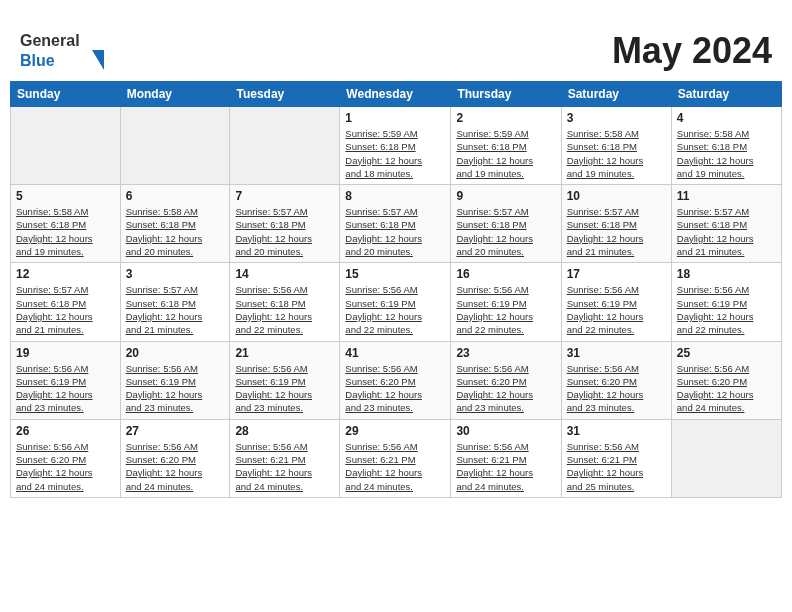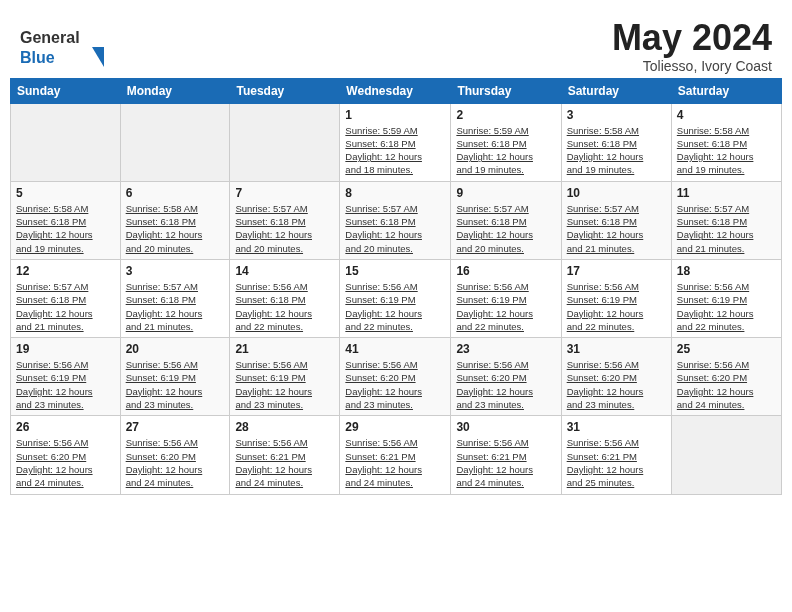--- a/index.html
+++ b/index.html
@@ -6,22 +6,23 @@
     body {
       font-family: Arial, sans-serif;
       background: #fff;
       width: 792px;
       min-height: 612px;
       padding: 10px;
     }
     .header {
       display: flex;
       justify-content: space-between;
-      align-items: center;
+      align-items: flex-end;
       padding: 8px 10px 4px 10px;
+      margin-top: 8px;
     }
     .logo {
       display: flex;
       align-items: center;
     }
     .title-section {
       text-align: right;
     }
     .title-month {
       font-size: 36px;
@@ -29,21 +30,21 @@
       color: #222;
       line-height: 1.1;
     }
     .title-location {
       font-size: 14px;
       color: #444;
     }
     .calendar {
       width: 100%;
       border-collapse: collapse;
-      margin-top: 0;
+      margin-top: 6px;
     }
     .calendar th {
       background-color: #1a6bb5;
       color: #fff;
       font-size: 12px;
       font-weight: bold;
       text-align: left;
       padding: 5px 6px;
       border: 1px solid #1a6bb5;
     }
@@ -87,21 +88,20 @@
 <div class="header">
   <div class="logo">
     <svg class="logo-svg" viewBox="0 0 90 45">
       <text x="0" y="20" font-family="Arial" font-size="16" font-weight="bold" fill="#333">General</text>
       <polygon points="72,24 84,24 84,44" fill="#1a6bb5"></polygon>
       <text x="0" y="40" font-family="Arial" font-size="16" font-weight="bold" fill="#1a6bb5">Blue</text>
     </svg>
   </div>
   <div class="title-section">
     <div class="title-month">May 2024</div>
-    <div class="title-location">Toliesso, Ivory Coast</div>
   </div>
 </div>
 
 <table class="calendar">
   <thead>
     <tr>
     <th>Sunday</th>
         <th>Monday</th>
         <th>Tuesday</th>
         <th>Wednesday</th>

